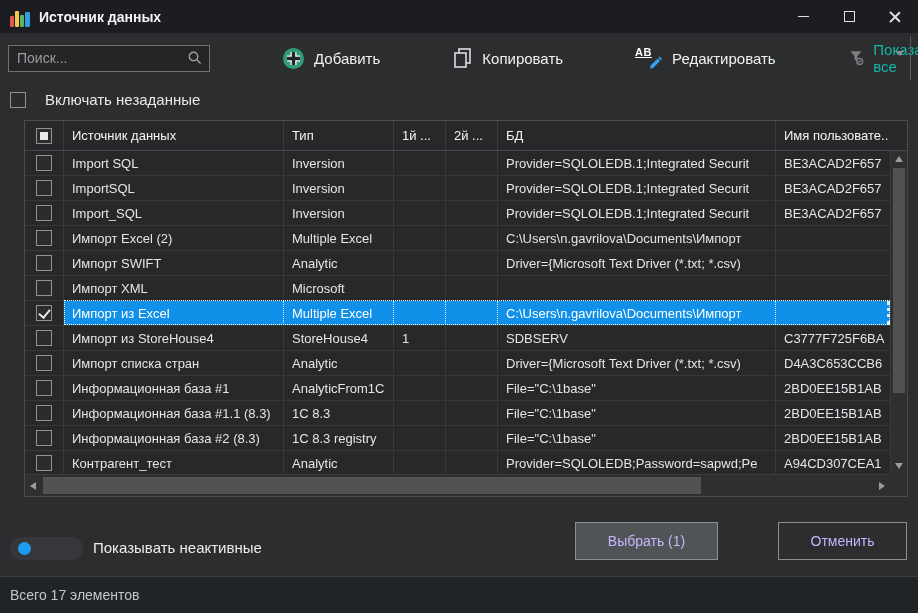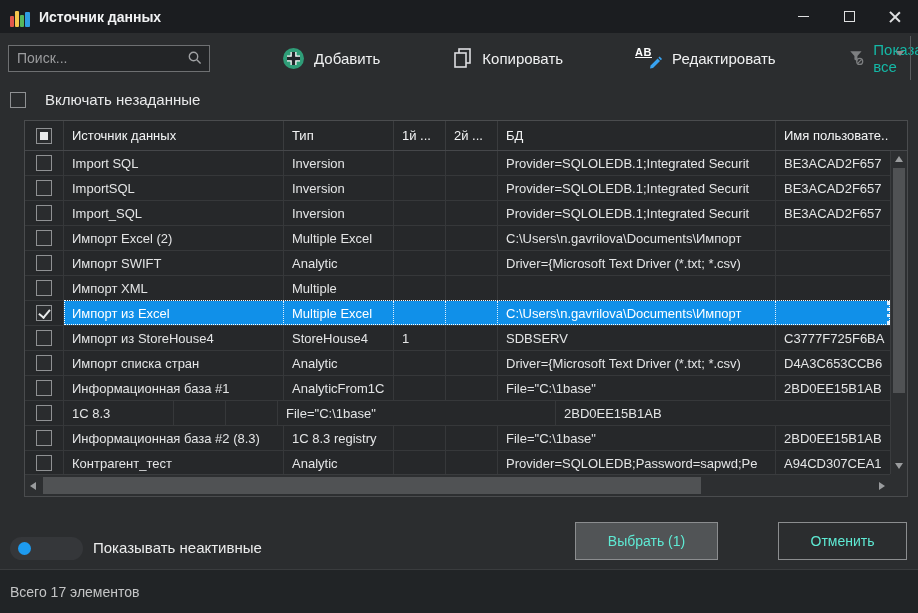--- a/index.html
+++ b/index.html
@@ -88,26 +88,26 @@
   .harr-left{left:0;} .harr-right{right:0;}
   .tri-left{width:0;height:0;border-top:4px solid transparent;border-bottom:4px solid transparent;border-right:6px solid #9a9c9e;}
   .tri-right{width:0;height:0;border-top:4px solid transparent;border-bottom:4px solid transparent;border-left:6px solid #9a9c9e;}
   .scroll-corner{position:absolute;right:0;bottom:0;width:17px;height:22px;background:#2d2f31;}
 
   
   .toggle{position:absolute;left:10px;top:537px;width:73px;height:23px;border-radius:12px;background:#35373a;cursor:default;}
   .knob{position:absolute;left:8px;top:5px;width:13px;height:13px;border-radius:50%;background:#1d9bf0;}
   .toggle-label{position:absolute;left:93px;top:539px;font-size:15px;color:#eceded;}
   .btn{position:absolute;top:522px;height:38px;font-family:"Liberation Sans",sans-serif;font-size:14px;
-       color:#5eead4;display:flex;align-items:center;justify-content:center;box-sizing:border-box;cursor:default;}
+       color:#c4b5fd;display:flex;align-items:center;justify-content:center;box-sizing:border-box;cursor:default;}
   .btn-select{left:575px;width:143px;background:#515456;border:1px solid #8b8d8f;}
   .btn-cancel{left:778px;width:129px;background:#2b2d2f;border:1px solid #8b8d8f;}
 
   
-  .statusbar{position:absolute;left:0;right:0;bottom:0;height:44px;background:#212426;border-top:1px solid #3a3c3e;
+  .statusbar{position:absolute;left:0;right:0;bottom:0;height:37px;background:#212426;border-top:1px solid #3a3c3e;
              display:flex;align-items:center;padding-left:10px;box-sizing:border-box;font-size:14px;color:#c4c5c6;}
 </style>
 </head>
 <body>
 
 <div class="window">
 
   <div class="titlebar">
     <div class="app-icon">
       <i class="bar-red"></i>
@@ -251,21 +251,21 @@
           <div class="cell col-c1"></div>
           <div class="cell col-c2"></div>
           <div class="cell col-db">Driver={Microsoft Text Driver (*.txt; *.csv)</div>
           <div class="cell col-user"></div>
         </div>
         <div class="trow">
           <div class="cell col-cb">
             <span class="cb"></span>
           </div>
           <div class="cell col-name">Импорт XML</div>
-          <div class="cell col-type">Multiple</div>
+          <div class="cell col-type">Microsoft</div>
           <div class="cell col-c1"></div>
           <div class="cell col-c2"></div>
           <div class="cell col-db"></div>
           <div class="cell col-user"></div>
         </div>
         <div class="trow selected">
           <div class="cell col-cb">
             <span class="cb checked"></span>
           </div>
           <div class="cell col-name">Импорт из Excel</div>
@@ -305,20 +305,21 @@
           <div class="cell col-type">AnalyticFrom1C</div>
           <div class="cell col-c1"></div>
           <div class="cell col-c2"></div>
           <div class="cell col-db">File="C:\1base"</div>
           <div class="cell col-user">2BD0EE15B1AB</div>
         </div>
         <div class="trow">
           <div class="cell col-cb">
             <span class="cb"></span>
           </div>
+          <div class="cell col-name">Информационная база #1.1 (8.3)</div>
           <div class="cell col-type">1C 8.3</div>
           <div class="cell col-c1"></div>
           <div class="cell col-c2"></div>
           <div class="cell col-db">File="C:\1base"</div>
           <div class="cell col-user">2BD0EE15B1AB</div>
         </div>
         <div class="trow">
           <div class="cell col-cb">
             <span class="cb"></span>
           </div>

